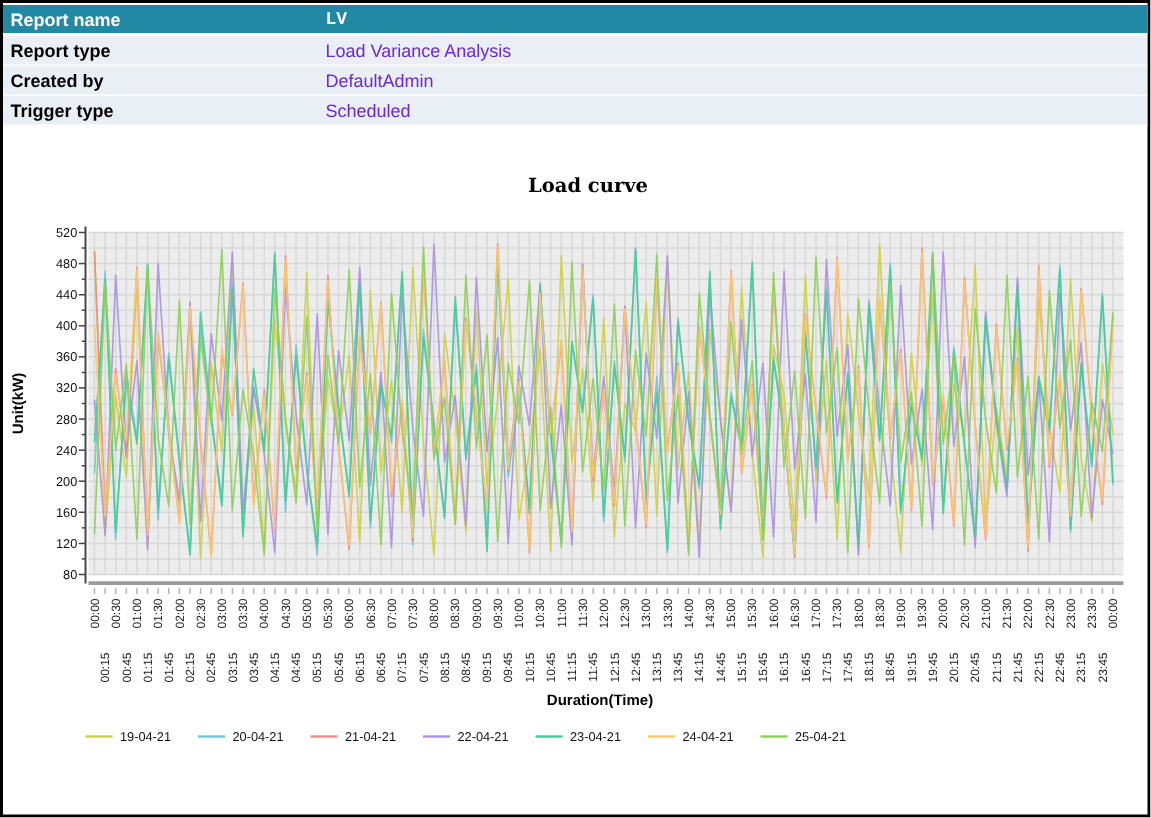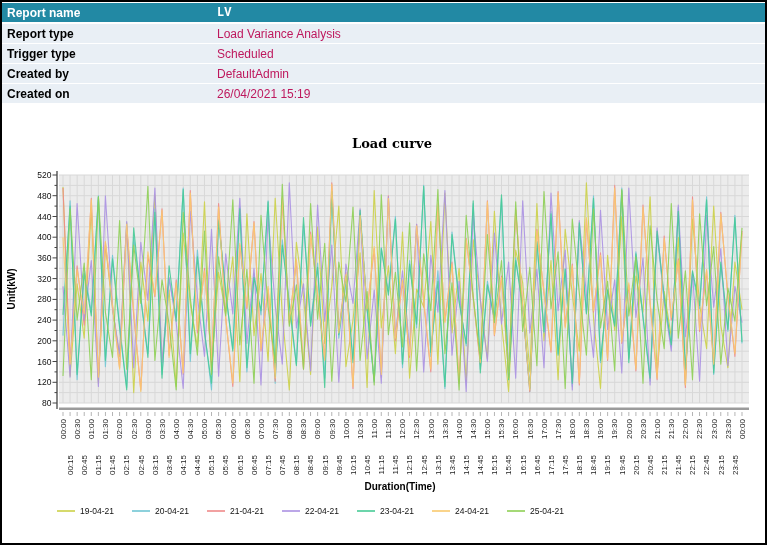--- a/index.html
+++ b/index.html
@@ -29,21 +29,21 @@
   table.report col.c1{width:210px;}
   tr.hdr td{
     color:#fff;
     font-weight:bold;
     border-bottom:2px solid #fff;
   }
   tr.row td{
     border-bottom:1.5px solid #fff;
   }
   tr.row td.lbl{font-weight:bold;color:#000;margin-top:34px;}
-  tr.row td.val{color:#be185d;}
+  tr.row td.val{color:#6d28d9;}
   svg.chart{display:block;margin-top:20px;}
 </style>
 </head>
 <body>
 
 <div class="page">
 
   <table class="report">
     <colgroup>
         <col class="c1">
@@ -52,30 +52,26 @@
     <tbody>
         <tr class="hdr" style="background: rgb(34, 137, 164);">
       <td class="lbl" style="color: rgb(255, 255, 255);">Report name</td>
       <td class="val" style="color: rgb(255, 255, 255); font-family: Liberation Mono, monospace;">LV</td>
     </tr>
     <tr class="row" style="background: rgb(233, 239, 245);">
       <td class="lbl">Report type</td>
       <td class="val">Load Variance Analysis</td>
     </tr>
     <tr class="row" style="background: rgb(233, 239, 245);">
-      <td class="lbl">Trigger type</td>
-      <td class="val">Scheduled</td>
-    </tr>
-    <tr class="row" style="background: rgb(233, 239, 245);">
       <td class="lbl">Created by</td>
       <td class="val">DefaultAdmin</td>
     </tr>
     <tr class="row" style="background: rgb(233, 239, 245);">
-      <td class="lbl">Created on</td>
-      <td class="val">26/04/2021 15:19</td>
+      <td class="lbl">Trigger type</td>
+      <td class="val">Scheduled</td>
     </tr>
   </tbody>
     </table>
 
   <svg class="chart" width="763" height="408" viewBox="0 0 763 408" xmlns="http://www.w3.org/2000/svg">
       <text x="390" y="24" text-anchor="middle" font-family="&quot;DejaVu Serif&quot;, serif" font-size="13" font-weight="bold" fill="#000">Load curve</text>
       <rect x="57" y="51" width="690" height="228" fill="#ececec"></rect>
       <line x1="57" x2="747" y1="279.0" y2="279.0" stroke="#d8d8d8" stroke-width="1"></line>
       <line x1="57" x2="747" y1="268.6" y2="268.6" stroke="#d8d8d8" stroke-width="1"></line>
       <line x1="57" x2="747" y1="258.3" y2="258.3" stroke="#d8d8d8" stroke-width="1"></line>

